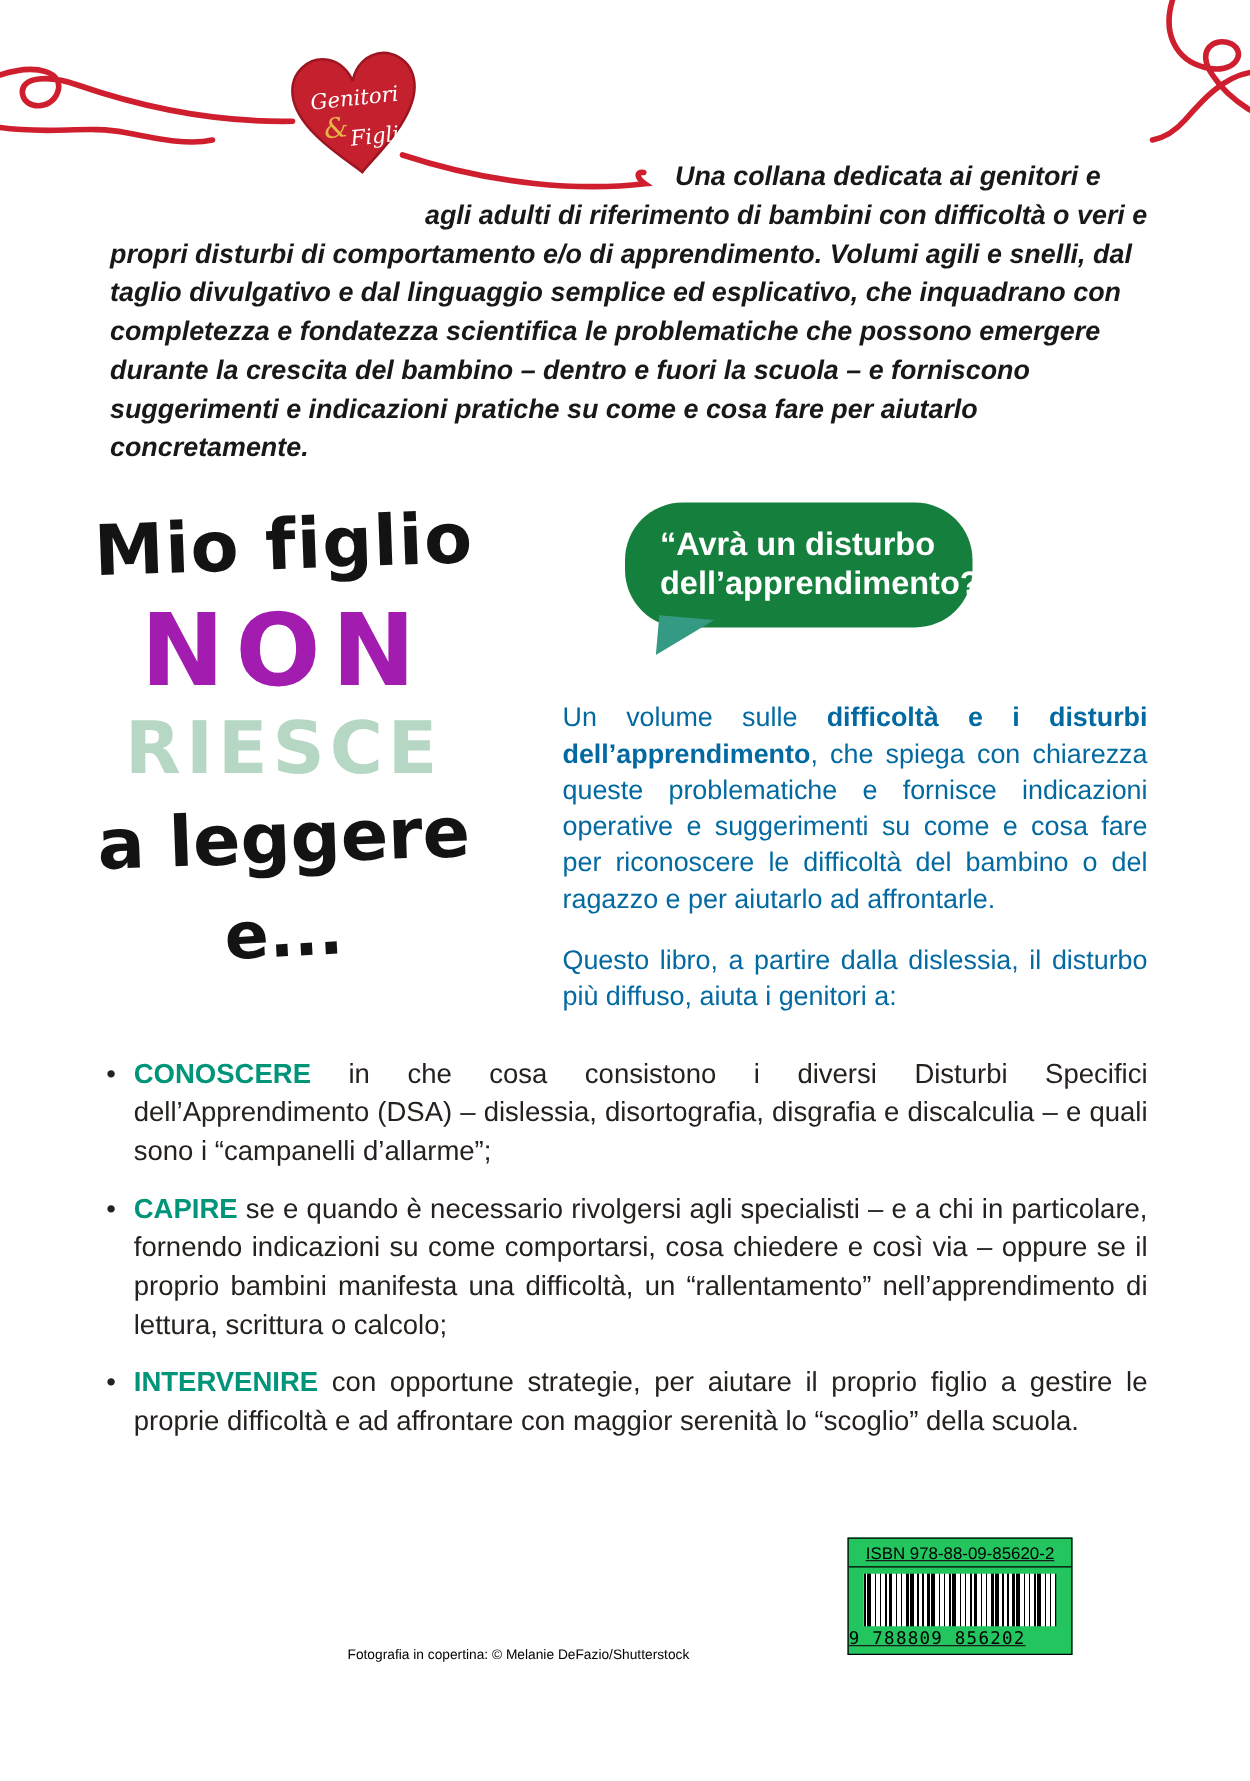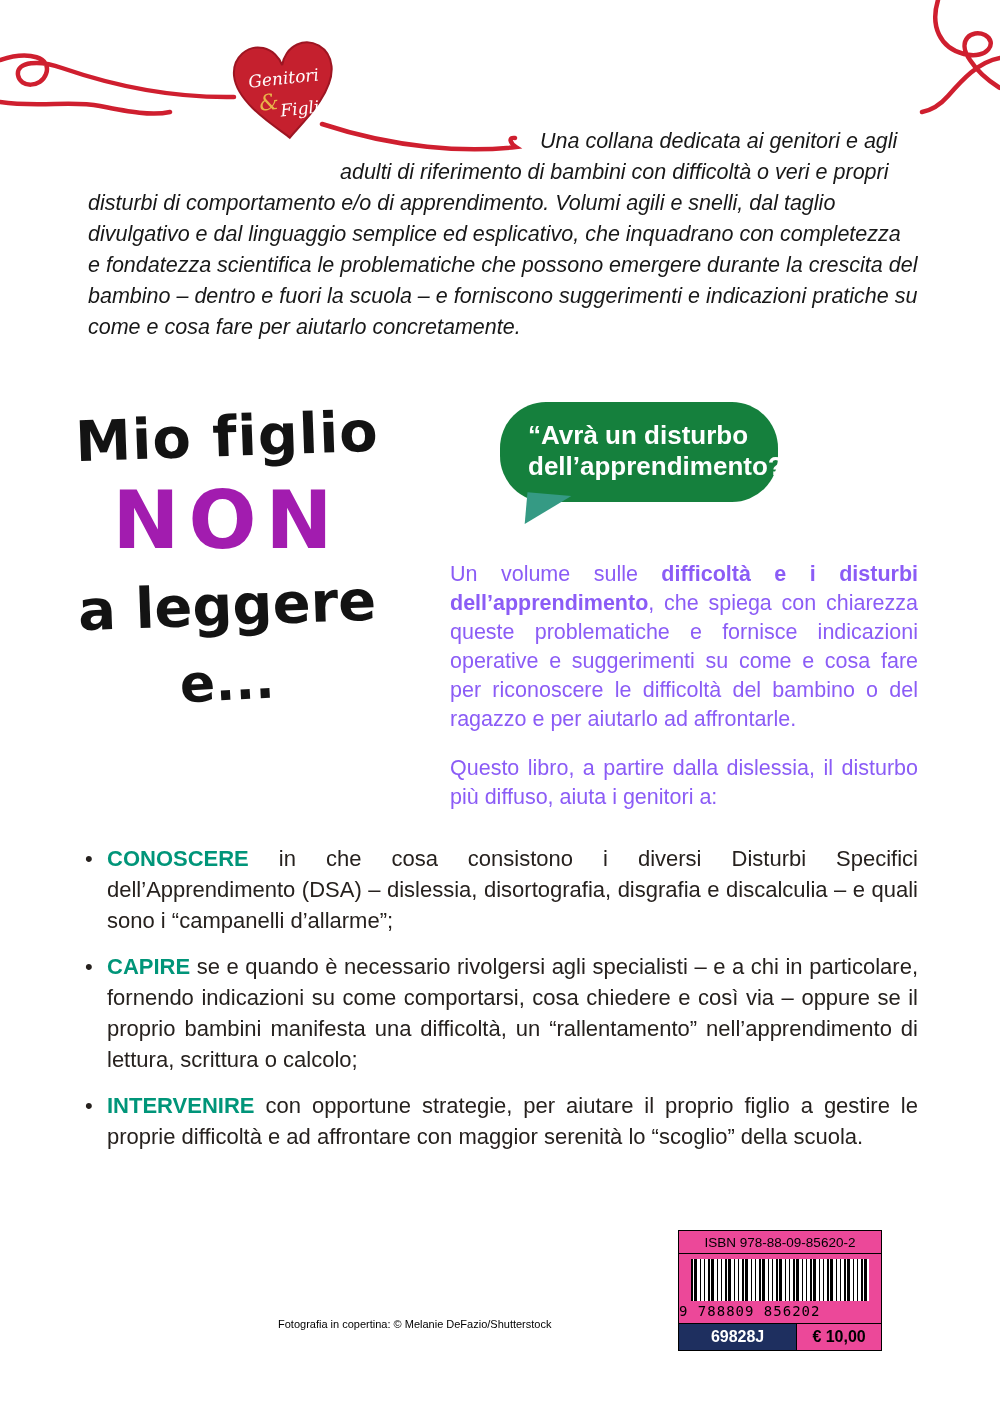--- a/index.html
+++ b/index.html
@@ -10,21 +10,21 @@
   }
   
   .top-decor{position:absolute;top:0;left:0;width:1000px;height:235px;}
 
   
   .intro-wrap{position:absolute;left:88px;top:126px;width:830px;}
   .ind{float:left;height:31px;}
   .ind1{width:452px;}
   .ind2{width:252px;clear:left;}
   .intro{
-    margin:0;font-style:italic;font-weight:normal;font-size:21.5px;
+    margin:0;font-style:italic;font-weight:bold;font-size:21.5px;
     line-height:31px;color:#181818;
   }
 
   
   .title-block{position:absolute;left:62px;top:404px;width:330px;text-align:center;}
   .t-hand{font-family:"DejaVu Sans",sans-serif;font-weight:bold;color:#131313;}
   .t1{font-size:56px;transform:rotate(-2deg);letter-spacing:1px;}
   .t2{font-size:80px;line-height:1;margin-top:12px;font-weight:bold;
       color:#a21caf;letter-spacing:9px;font-family:"DejaVu Sans",sans-serif;}
   .t3{font-size:58px;line-height:1;margin-top:8px;font-weight:bold;
@@ -39,40 +39,40 @@
     padding:18px 24px 20px 28px;font-size:26px;line-height:31px;font-weight:bold;
   }
   .bubble-tail{
     position:absolute;left:26px;bottom:-24px;width:0;height:0;
     border-top:32px solid #359a84;border-right:44px solid transparent;
     transform:rotate(5deg);
   }
 
   
   .col-right{position:absolute;left:450px;top:560px;width:468px;}
-  .col-right p{margin:0;font-size:21.5px;line-height:29px;color:#8b5cf6;text-align:justify;}
+  .col-right p{margin:0;font-size:21.5px;line-height:29px;color:#0369a1;text-align:justify;}
   .col-right .p2{margin-top:20px;}
   .bold-frag{font-weight:bold;}
 
   
   .bullets{position:absolute;left:85px;top:843px;width:833px;margin:0;padding:0;list-style:none;}
   .bullets li{
     position:relative;padding-left:22px;margin-bottom:15px;
     font-size:22px;line-height:31px;color:#26211e;text-align:justify;
   }
   .dot{position:absolute;left:0;top:0;color:#26211e;}
   .kw{font-weight:bold;color:#009579;}
 
   
   .credit{position:absolute;left:278px;top:1318px;font-size:11px;color:#000000;}
 
   
   .barcode-box{
-    position:absolute;left:678px;top:1230px;width:204px;
-    border:1px solid #000;background:#ec4899;box-sizing:border-box;
+    position:absolute;left:678px;top:1230px;width:180px;
+    border:1px solid #000;background:#22c55e;box-sizing:border-box;text-decoration:underline;
   }
   .isbn{font-size:13.5px;text-align:center;padding:4px 0 3px;border-bottom:1px solid #000;color:#000;}
   .bars{
     height:42px;margin:5px 12px 0;
     background:repeating-linear-gradient(90deg,
       #000 0 2px,#fff 2px 3px,#000 3px 6px,#fff 6px 9px,
       #000 9px 10px,#fff 10px 13px,#000 13px 14px,#fff 14px 17px);
   }
   .digits{
     font-family:"DejaVu Sans Mono",monospace;font-size:14px;letter-spacing:1px;
@@ -111,20 +111,21 @@
 
   <div class="intro-wrap">
     <div class="ind ind1"></div>
     <div class="ind ind2"></div>
     <p class="intro">Una collana dedicata ai genitori e agli adulti di riferimento di bambini con difficoltà o veri e propri disturbi di comportamento e/o di apprendimento. Volumi agili e snelli, dal taglio divulgativo e dal linguaggio semplice ed esplicativo, che inquadrano con completezza e fondatezza scientifica le problematiche che possono emergere durante la crescita del bambino – dentro e fuori la scuola – e forniscono suggerimenti e indicazioni pratiche su come e cosa fare per aiutarlo concretamente.</p>
   </div>
 
   <div class="title-block">
     <div class="t-hand t1">Mio figlio</div>
     <div class="t2">NON</div>
+    <div class="t3">RIESCE</div>
     <div class="t-hand t4">a leggere</div>
     <div class="t-hand t5">e...</div>
   </div>
 
   <div class="bubble">
     <span>“Avrà un disturbo dell’apprendimento?”</span>
     <div class="bubble-tail"></div>
   </div>
 
   <div class="col-right">
@@ -137,19 +138,15 @@
     <li><span class="dot">•</span><span class="kw">CAPIRE</span><span> se e quando è necessario rivolgersi agli specialisti – e a chi in particolare, fornendo indicazioni su come comportarsi, cosa chiedere e così via – oppure se il proprio bambini manifesta una difficoltà, un “rallentamento” nell’apprendimento di lettura, scrittura o calcolo;</span></li>
     <li><span class="dot">•</span><span class="kw">INTERVENIRE</span><span> con opportune strategie, per aiutare il proprio figlio a gestire le proprie difficoltà e ad affrontare con maggior serenità lo “scoglio” della scuola.</span></li>
   </ul>
 
   <div class="credit">Fotografia in copertina: © Melanie DeFazio/Shutterstock</div>
 
   <div class="barcode-box">
     <div class="isbn">ISBN 978-88-09-85620-2</div>
     <div class="bars"></div>
     <div class="digits">9  788809  856202</div>
-    <div class="price-row">
-      <div class="code">69828J</div>
-      <div class="price">€ 10,00</div>
-    </div>
   </div>
 
 </div>
 
 </body></html>

